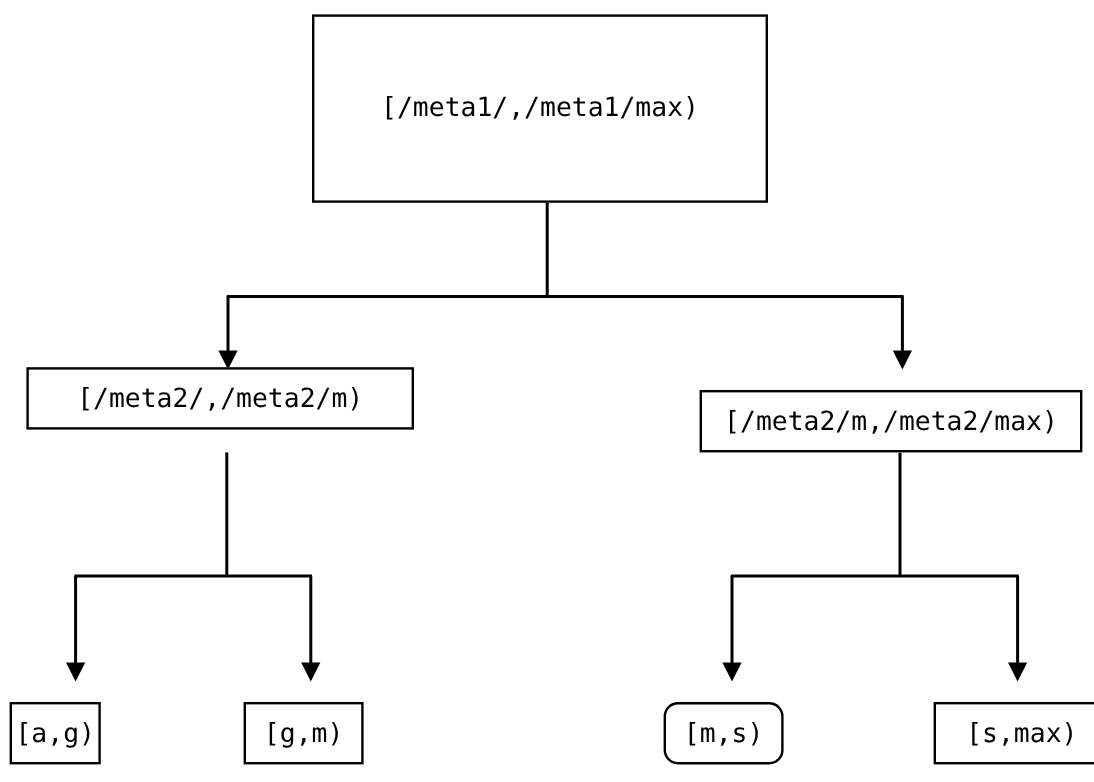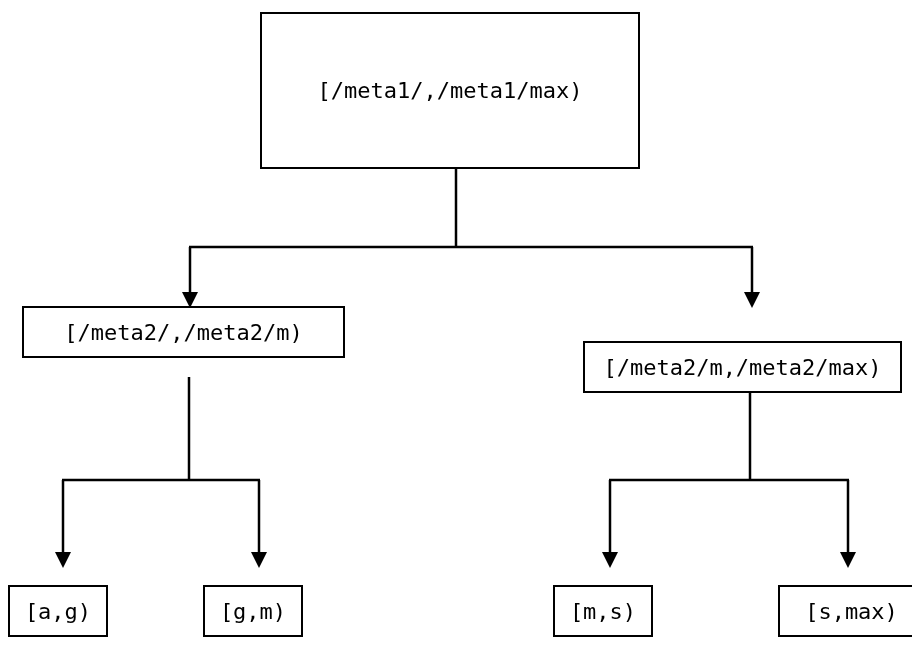--- a/index.html
+++ b/index.html
@@ -39,24 +39,24 @@
     color: #000000;
     display: flex;
     align-items: center;
     justify-content: center;
     font-size: 22px;
     white-space: nowrap;
   }
   
   .node-root      { left: 260px; top: 12px;  width: 380px; height: 157px; }
   .node-left      { left: 22px;  top: 306px; width: 323px; height: 52px; }
-  .node-right     { left: 583px; top: 325px; width: 319px; height: 52px; margin-top: 16px; }
-  .node-leaf-ag   { left: 8px;   top: 585px; width: 100px; height: 52px; }
+  .node-right     { left: 583px; top: 325px; width: 319px; height: 52px; }
+  .node-leaf-ag   { left: 8px;   top: 585px; width: 76px; height: 52px; }
   .node-leaf-gm   { left: 203px; top: 585px; width: 100px; height: 52px; text-align: center; }
-  .node-leaf-ms   { left: 553px; top: 585px; width: 100px; height: 52px; }
+  .node-leaf-ms   { left: 553px; top: 585px; width: 100px; height: 52px; border-radius: 12px; }
   .node-leaf-smax { left: 778px; top: 585px; width: 147px; height: 52px; }
 </style>
 </head>
 <body>
 
 <div id="stage">
 
   <svg id="connectors" viewBox="0 0 912 652" xmlns="http://www.w3.org/2000/svg">
 
     <g>

